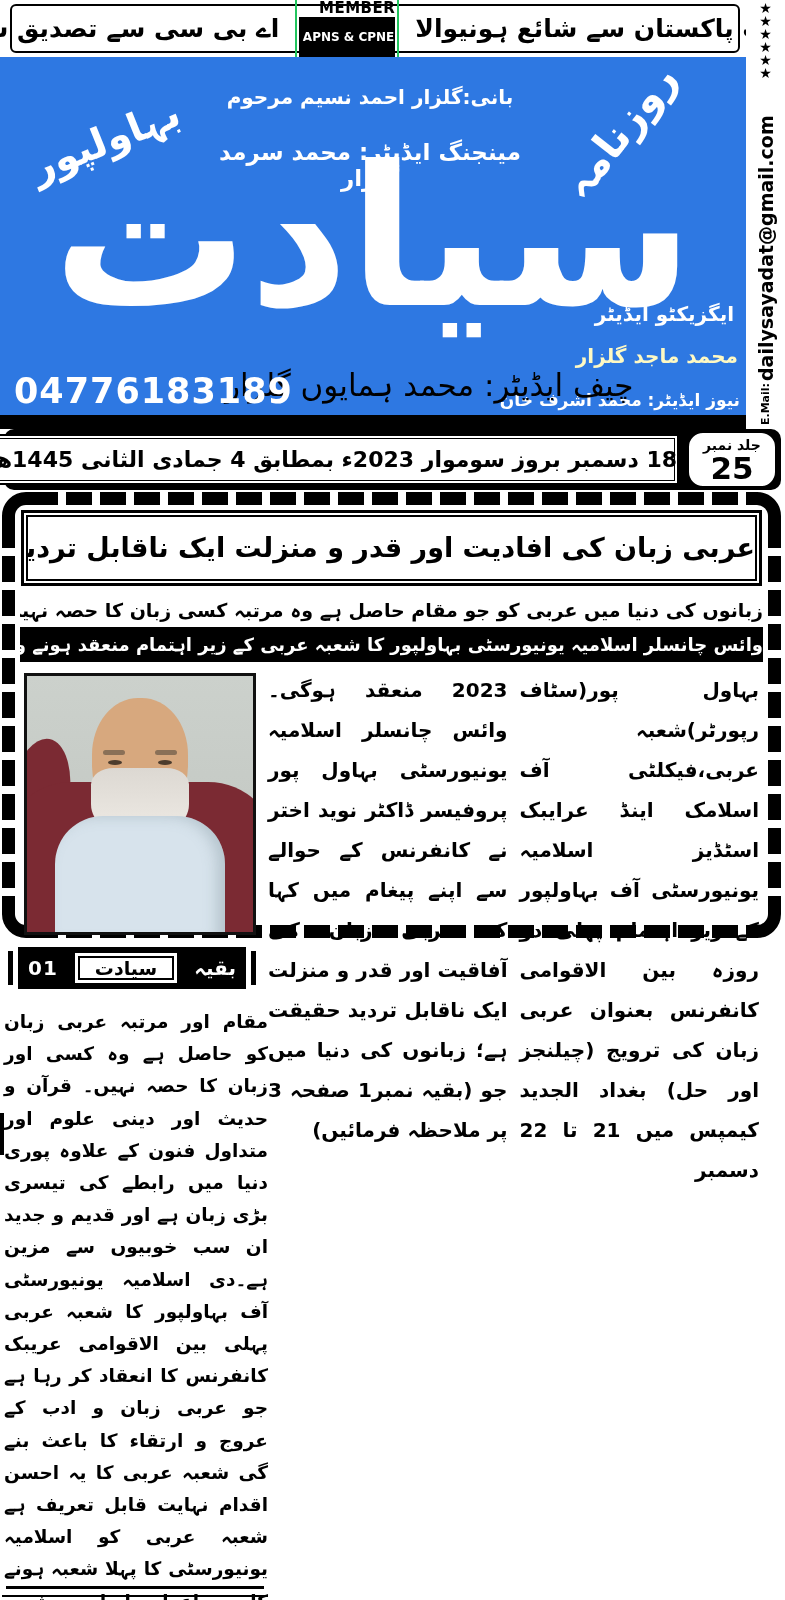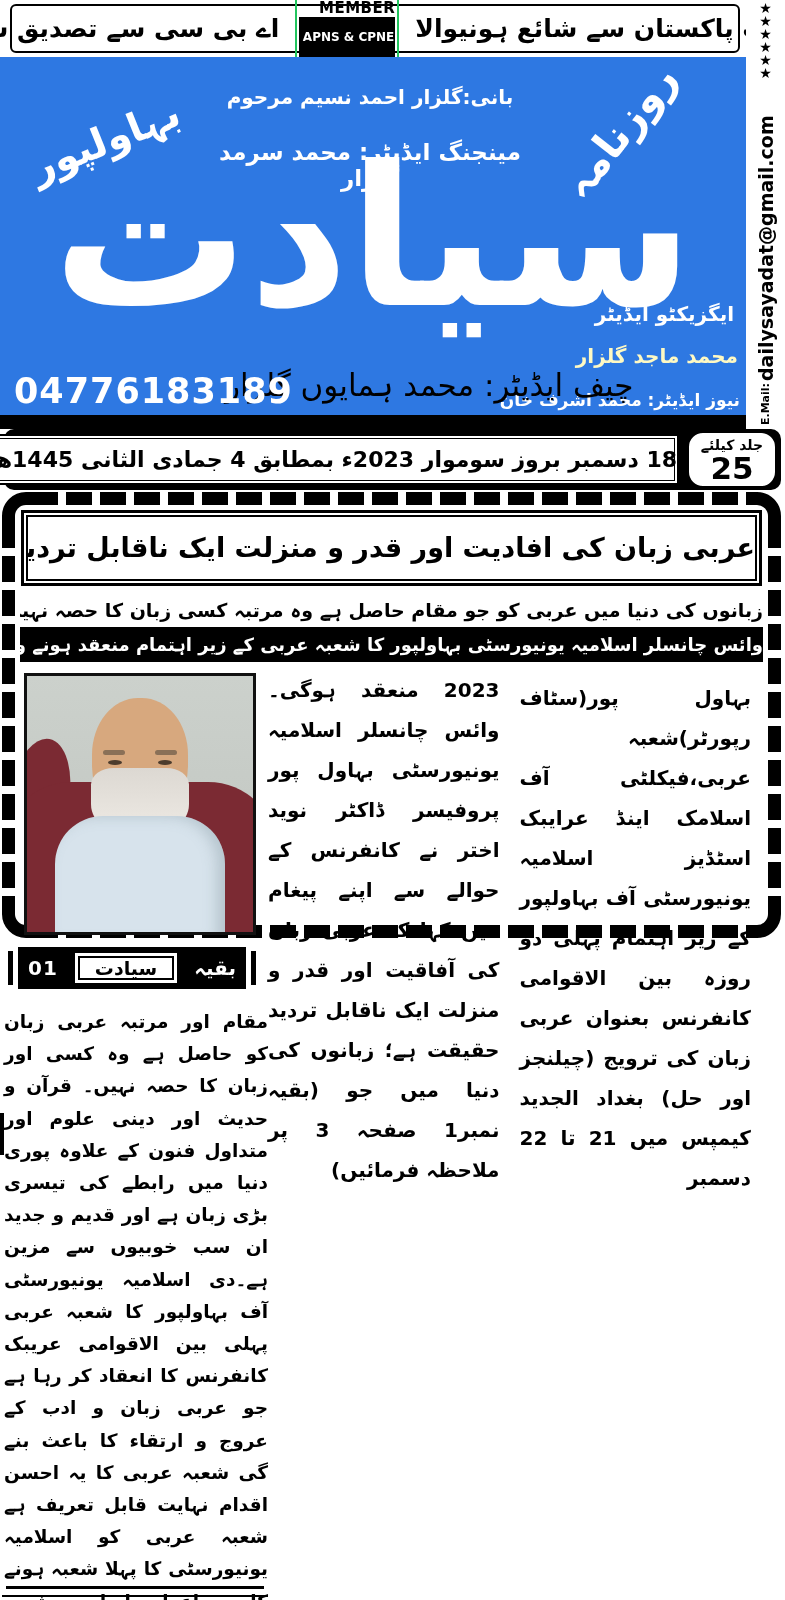--- a/index.html
+++ b/index.html
@@ -145,21 +145,21 @@
   <div class="email-strip">
     <div class="stars">★★★★★★</div>
     <div class="email-text">dailysayadat@gmail.com</div>
     <div class="email-label">E.Mail:</div>
   </div>
 
   <div class="sep-bar"></div>
 
   <div class="datebar" dir="rtl">
     <div class="vol-box">
-      <div class="vol-label" dir="rtl">جلد کیلئے</div>
+      <div class="vol-label" dir="rtl">جلد نمبر</div>
       <div class="vol-num">25</div>
     </div>
     <div class="date-box" dir="rtl">18 دسمبر بروز سوموار 2023ء بمطابق 4 جمادی الثانی 1445ھ</div>
 
   </div>
 
   <div class="article-frame">
     <div class="frame-border"></div>
     <div class="gp-t"></div>
     <div class="gp-b"></div>
@@ -167,21 +167,21 @@
     <div class="gp-r"></div>
     <div class="frame-content">
       <div class="headline-box">
         <div class="headline-inner">
           <div class="headline" dir="rtl">عربی زبان کی افادیت اور قدر و منزلت ایک ناقابل تردید حقیقت ہے، ڈاکٹر نوید اختر</div>
         </div>
       </div>
       <div class="subhead1" dir="rtl">زبانوں کی دنیا میں عربی کو جو مقام حاصل ہے وہ مرتبہ کسی زبان کا حصہ نہیں؛ یہ دنیا میں رابطے کی تیسری بڑی زبان ہے</div>
       <div class="subhead2" dir="rtl">وائس چانسلر اسلامیہ یونیورسٹی بہاولپور کا شعبہ عربی کے زیر اہتمام منعقد ہونے والی بین الاقوامی کانفرنس کے نام پیغام</div>
       <div class="story" dir="rtl">
-        <p class="col" dir="rtl" style="margin:8px;">بہاول پور(سٹاف رپورٹر)شعبہ عربی،فیکلٹی آف اسلامک اینڈ عرایبک اسٹڈیز اسلامیہ یونیورسٹی آف بہاولپور کے زیر اہتمام پہلی دو روزہ بین الاقوامی کانفرنس بعنوان عربی زبان کی ترویج (چیلنجز اور حل) بغداد الجدید کیمپس میں 21 تا 22 دسمبر</p>
+        <p class="col" dir="rtl" style="margin:0;">بہاول پور(سٹاف رپورٹر)شعبہ عربی،فیکلٹی آف اسلامک اینڈ عرایبک اسٹڈیز اسلامیہ یونیورسٹی آف بہاولپور کے زیر اہتمام پہلی دو روزہ بین الاقوامی کانفرنس بعنوان عربی زبان کی ترویج (چیلنجز اور حل) بغداد الجدید کیمپس میں 21 تا 22 دسمبر</p>
         <p class="col" dir="rtl" style="margin:0;">2023 منعقد ہوگی۔وائس چانسلر اسلامیہ یونیورسٹی بہاول پور پروفیسر ڈاکٹر نوید اختر نے کانفرنس کے حوالے سے اپنے پیغام میں کہا کہ عربی زبان کی آفاقیت اور قدر و منزلت ایک ناقابل تردید حقیقت ہے؛ زبانوں کی دنیا میں جو (بقیہ نمبر1 صفحہ 3 پر ملاحظہ فرمائیں)</p>
         <div class="photo">
           <div class="chair-wing"></div>
           <div class="chair"></div>
           <div class="head"></div>
           <div class="brow l"></div>
           <div class="brow r"></div>
           <div class="eye l"></div>
           <div class="eye r"></div>
           <div class="beard"></div>

